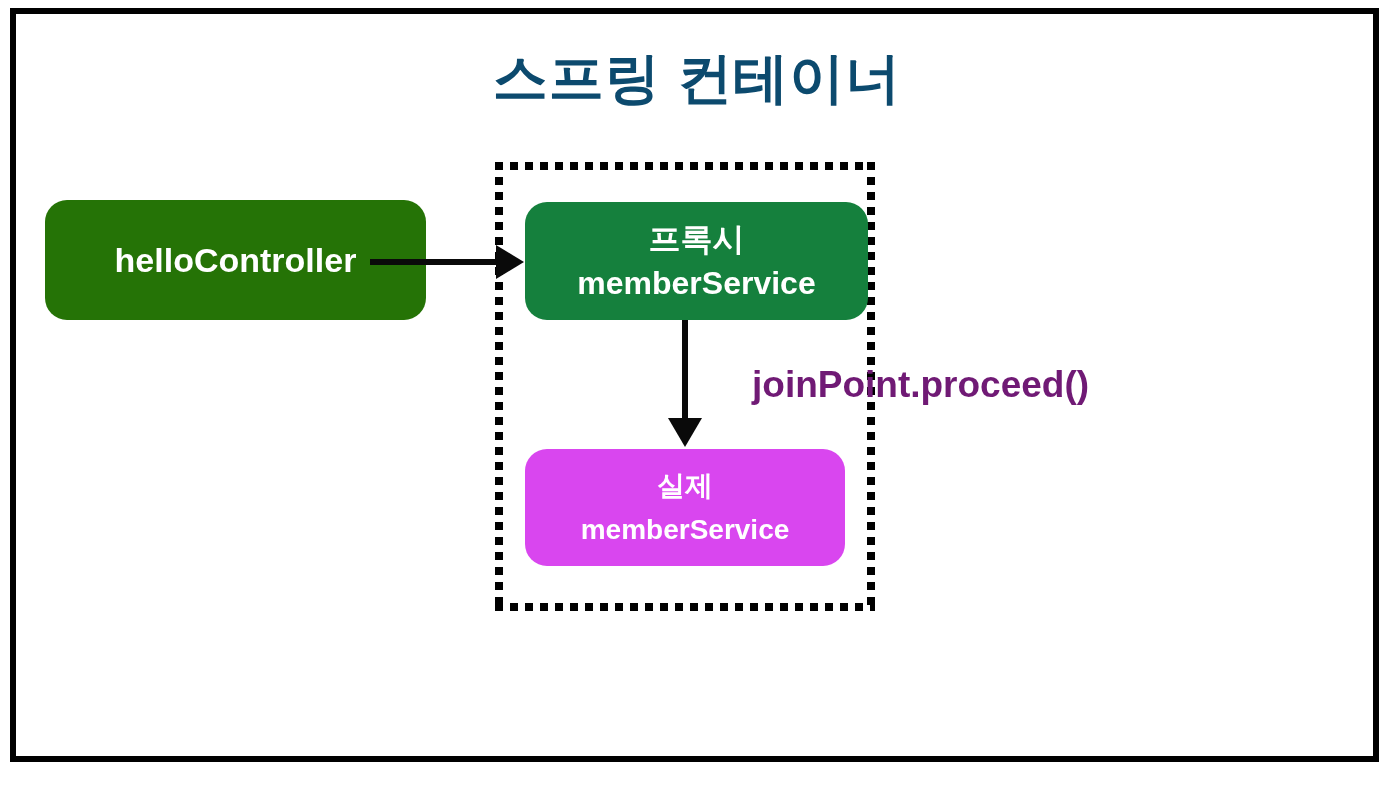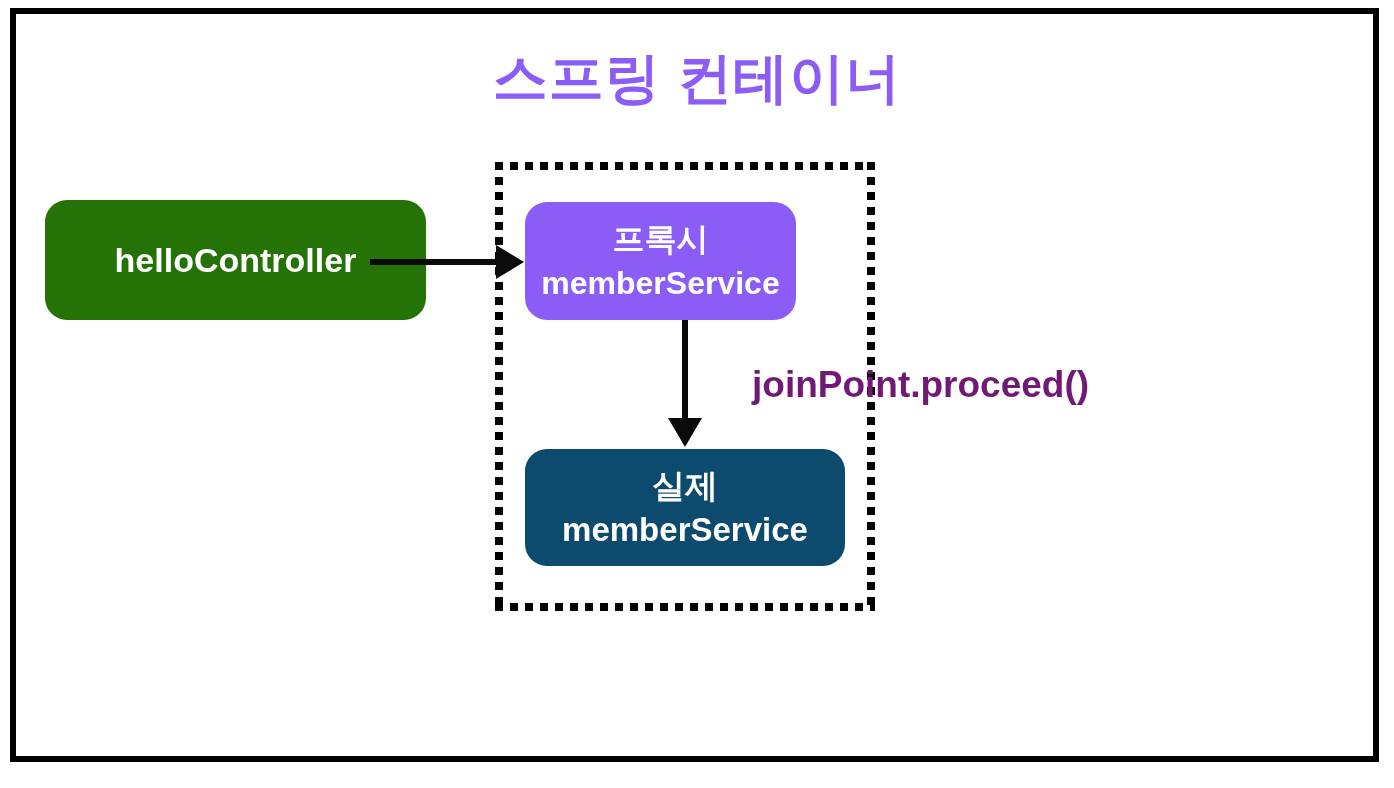--- a/index.html
+++ b/index.html
@@ -26,21 +26,21 @@
     background: #ffffff;
   }
   .diagram-title {
     position: absolute;
     left: 300px;
     top: 42px;
     width: 794px;
     text-align: center;
     font-size: 55px;
     font-weight: 600;
-    color: #8b5cf6;
+    color: #0c4a6e;
     letter-spacing: 1px;
     white-space: nowrap;
   }
   .node {
     position: absolute;
     display: flex;
     flex-direction: column;
     align-items: center;
     justify-content: center;
     border-radius: 22px;
@@ -53,33 +53,33 @@
     left: 45px;
     top: 200px;
     width: 381px;
     height: 120px;
     background: #257306;
     font-size: 34px;
   }
   .node-proxy {
     left: 525px;
     top: 202px;
-    width: 271px;
+    width: 343px;
     height: 118px;
-    background: #8b5cf6;
+    background: #15803d;
     font-size: 32px;
     line-height: 44px;
   }
   .node-real {
     left: 525px;
     top: 449px;
     width: 320px;
     height: 117px;
-    background: #0c4a6e;
-    font-size: 33px;
+    background: #d946ef;
+    font-size: 28px;
     line-height: 44px;
   }
   
   .spring-container {
     position: absolute;
     left: 495px;
     top: 162px;
     width: 380px;
     height: 449px;
     z-index: 1;

